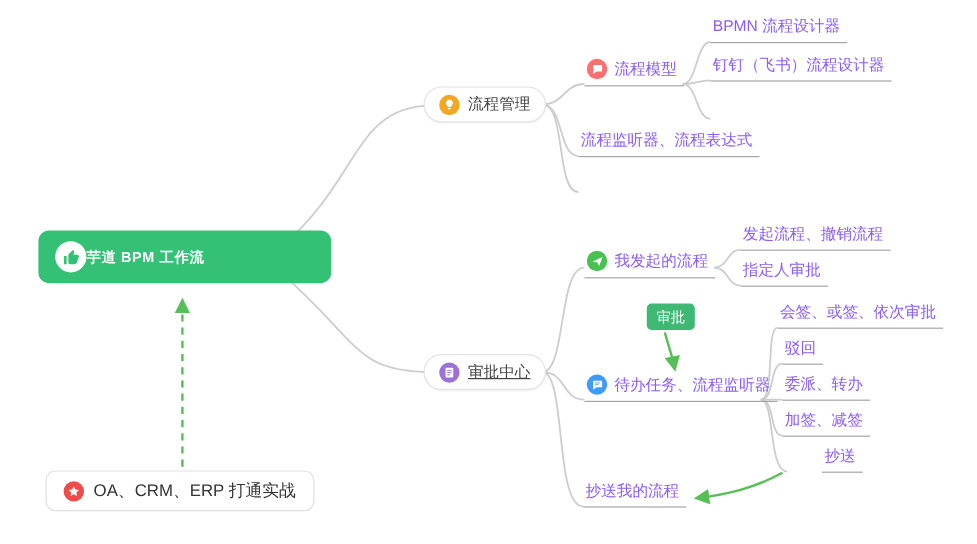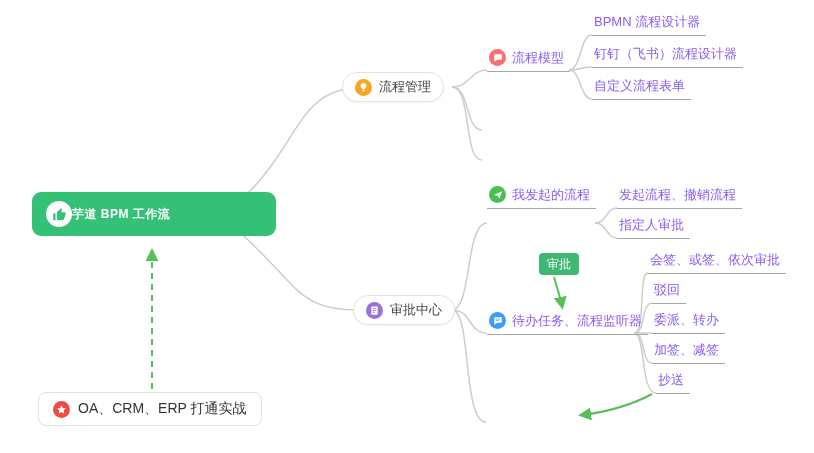--- a/index.html
+++ b/index.html
@@ -58,30 +58,30 @@
 
   <div class="node root-node" style="left:32px;top:192px;">
     <span class="root-icon">
       <svg width="15" height="15" viewBox="0 0 24 24">
           <path fill="#34c176" d="M2 10h3.6v11H2zM21.9 11.4c.1-.3.1-.6.1-1 0-1.2-1-2.1-2.1-2.1h-5l.8-3.9v-.3c0-.4-.2-.9-.5-1.2L14.1 2 8.5 7.6c-.4.4-.6.9-.6 1.5v9.3C7.9 19.9 9 21 10.4 21h6.3c1 0 1.9-.6 2.3-1.5z"></path>
         </svg>
     </span>
     <span>芋道 BPM 工作流</span>
   </div>
 
-  <div class="node box-node" style="left:342px;top:72px;">
+  <div class="node box-node" style="left:353px;top:72px;">
     <span class="icon-circle" style="background:#f5a623;">
       <svg width="11" height="11" viewBox="0 0 24 24">
           <path fill="#fff" d="M12 2a6.5 6.5 0 0 0-3.7 11.8c.7.5 1.1 1.2 1.3 2h4.8c.2-.8.6-1.5 1.3-2A6.5 6.5 0 0 0 12 2zM9.7 17.3h4.6v1.2c0 .8-.7 1.5-1.5 1.5h-1.6c-.8 0-1.5-.7-1.5-1.5z"></path>
         </svg>
     </span>
     <span>流程管理</span>
   </div>
 
-  <div class="node box-node" style="left:353px;top:295px;">
+  <div class="node box-node" style="left:353px;top:295px;text-decoration:underline;">
     <span class="icon-circle" style="background:#9b72d6;">
       <svg width="11" height="11" viewBox="0 0 24 24">
           <rect x="5" y="3" width="14" height="18" rx="1.5" fill="#fff"></rect>
           <path d="M8 8h8M8 12h8M8 16h5" stroke="#9b72d6" stroke-width="1.8" fill="none"></path>
         </svg>
     </span>
     <span>审批中心</span>
   </div>
 
   <div class="node leaf" style="left:487px;top:49px;">
@@ -94,27 +94,27 @@
   </div>
 
   <div class="node leaf" style="left:592px;top:14px;">
     <span>BPMN 流程设计器</span>
   </div>
 
   <div class="node leaf" style="left:592px;top:46px;">
     <span>钉钉（飞书）流程设计器</span>
   </div>
 
-  <div class="node leaf" style="left:592px;top:78px;">
-    <span>自定义流程表单</span>
+
+  <div class="node leaf" style="left:482px;top:109px;">
+    <span>流程监听器、流程表达式</span>
   </div>
 
 
-
-  <div class="node leaf" style="left:487px;top:186px;">
+  <div class="node leaf" style="left:487px;top:209px;">
     <span class="icon-circle" style="background:#49c152;">
       <svg width="10" height="10" viewBox="0 0 24 24">
           <path fill="#fff" d="M2 12 L22 3 L15 21 L11.6 13.9 Z"></path>
         </svg>
     </span>
     <span>我发起的流程</span>
   </div>
 
   <div class="node leaf" style="left:617px;top:187px;">
     <span>发起流程、撤销流程</span>
@@ -147,24 +147,27 @@
   </div>
 
   <div class="node leaf" style="left:652px;top:312px;">
     <span>委派、转办</span>
   </div>
 
   <div class="node leaf" style="left:652px;top:342px;">
     <span>加签、减签</span>
   </div>
 
-  <div class="node leaf" style="left:656px;top:372px;">
+  <div class="node leaf" style="left:685px;top:372px;">
     <span>抄送</span>
   </div>
 
+  <div class="node leaf" style="left:486px;top:401px;">
+    <span>抄送我的流程</span>
+  </div>
 
   <div class="node oa-box" style="left:38px;top:392px;">
     <span class="icon-circle" style="background:#f04b4b;">
       <svg width="11" height="11" viewBox="0 0 24 24">
           <path fill="#fff" d="M12 2.5l2.9 6 6.6.9-4.8 4.6 1.2 6.5L12 17.4l-5.9 3.1 1.2-6.5L2.5 9.4l6.6-.9z"></path>
         </svg>
     </span>
     <span>OA、CRM、ERP 打通实战</span>
   </div>
 

